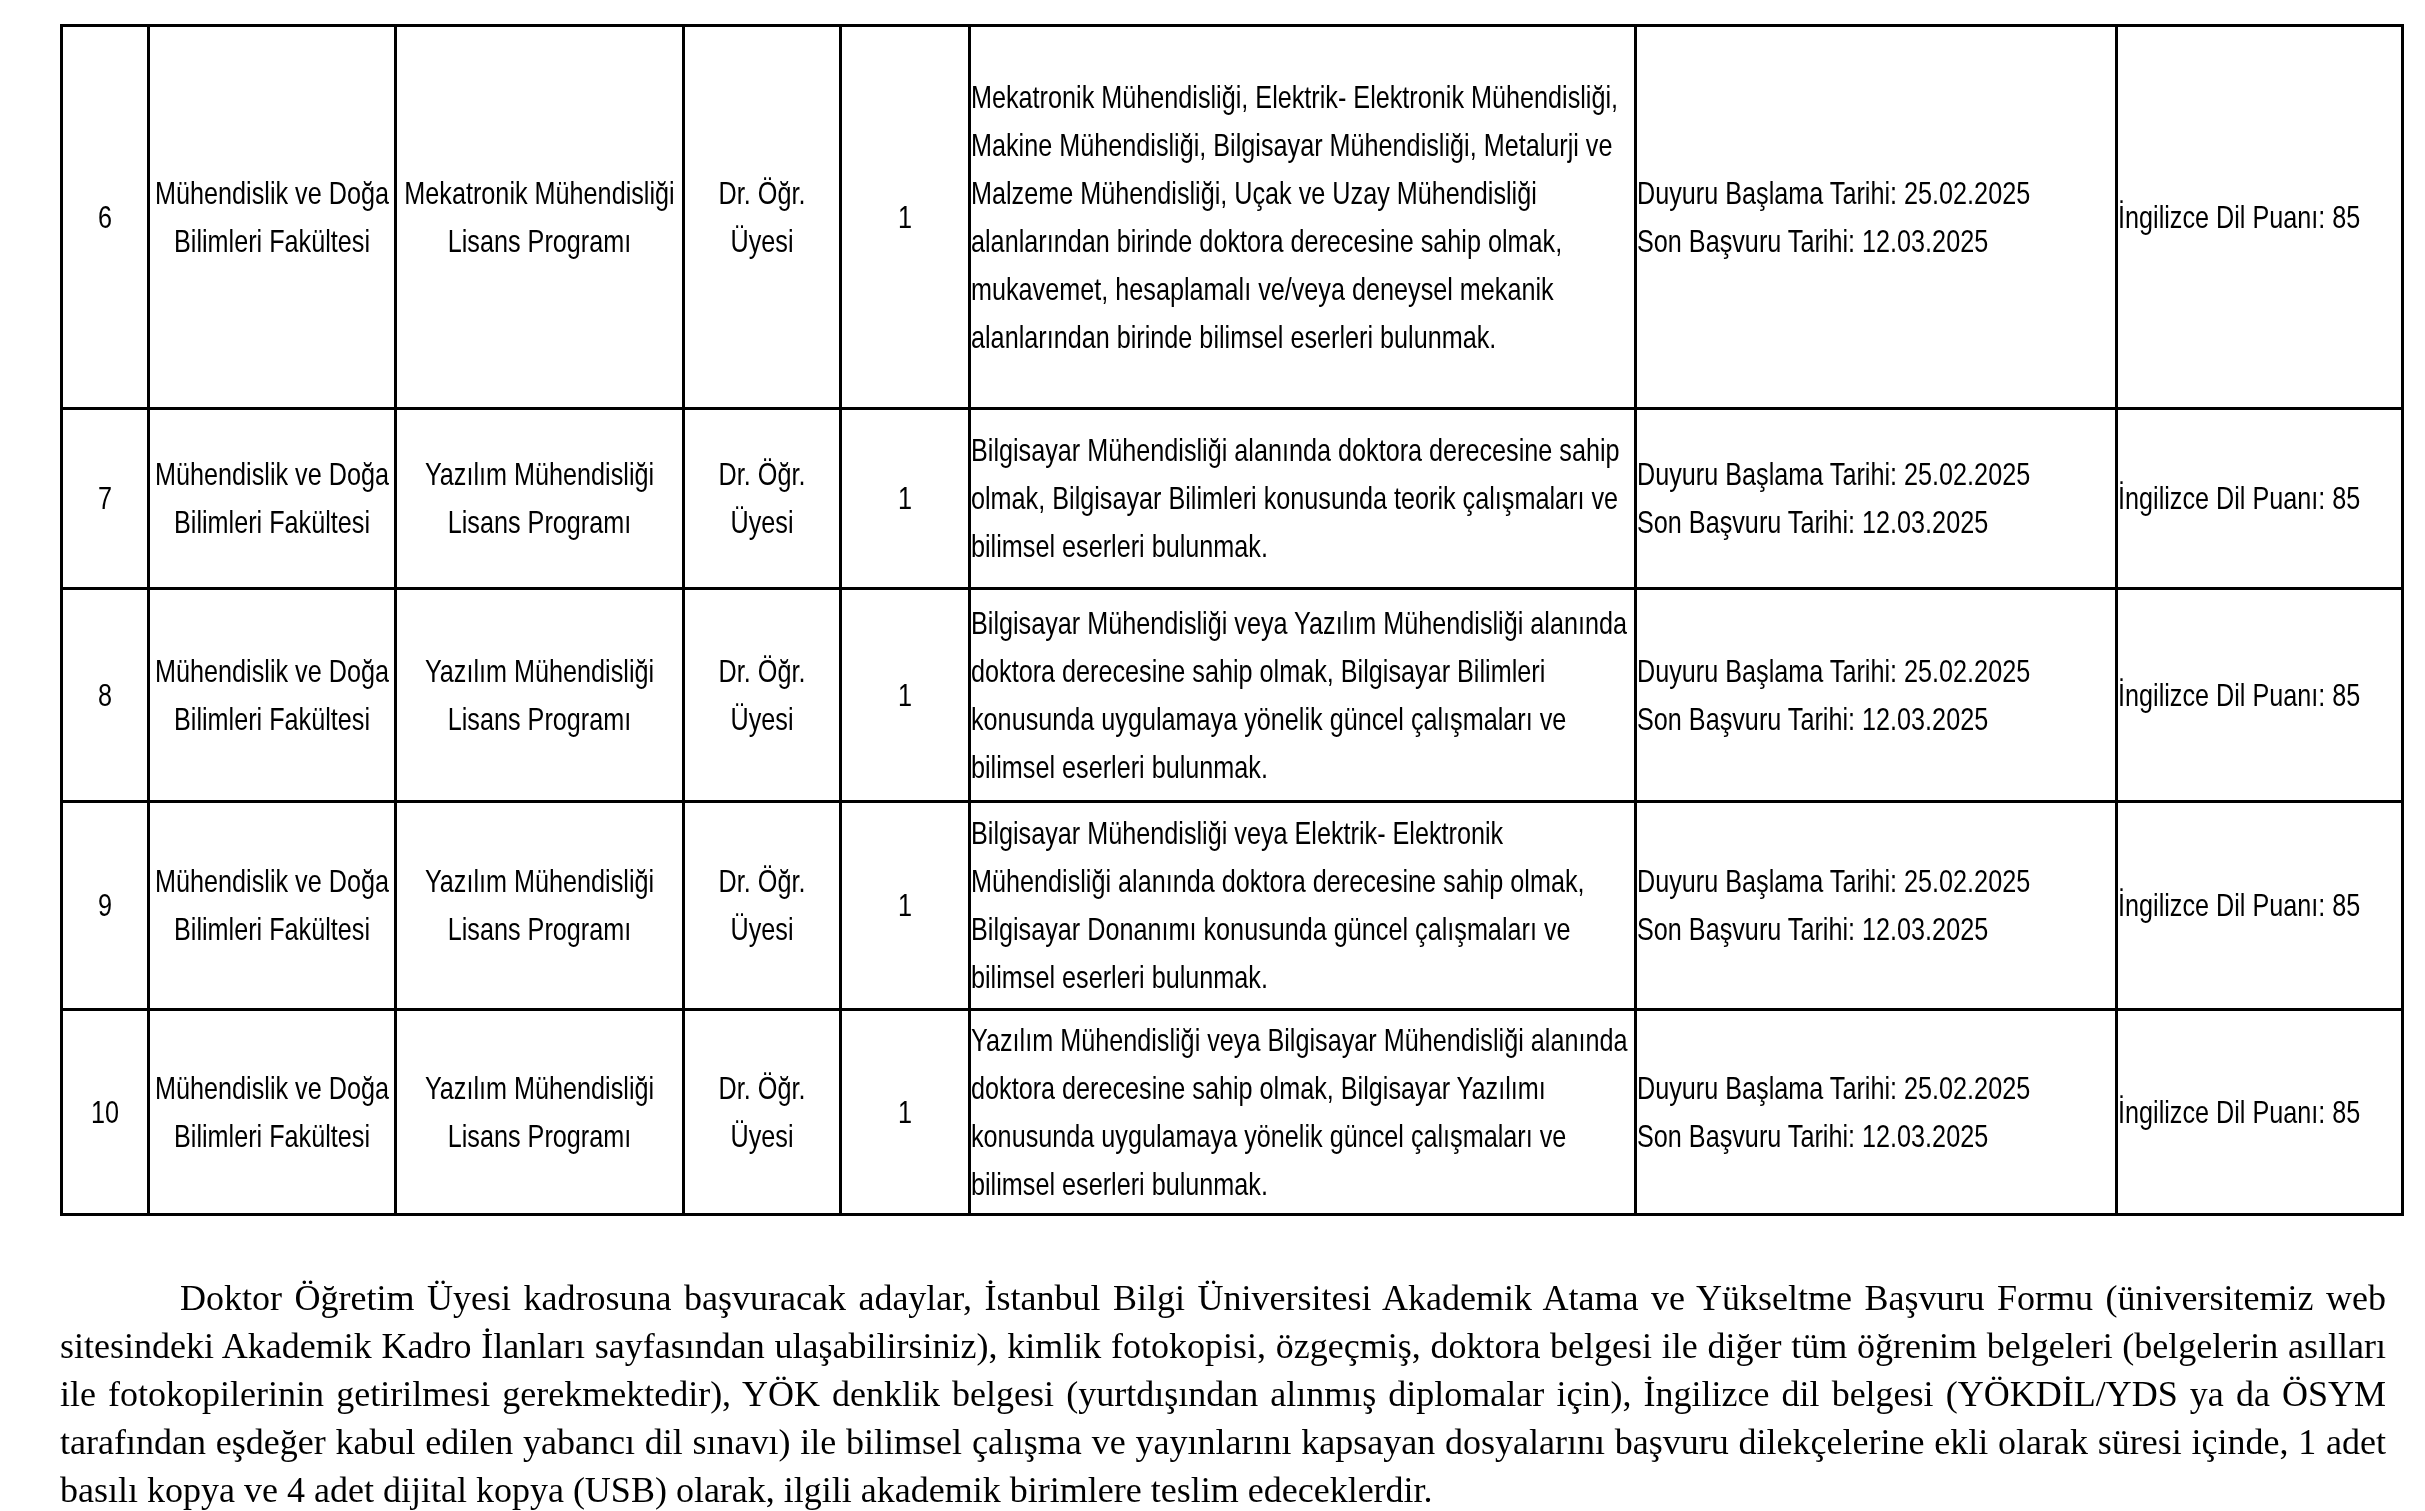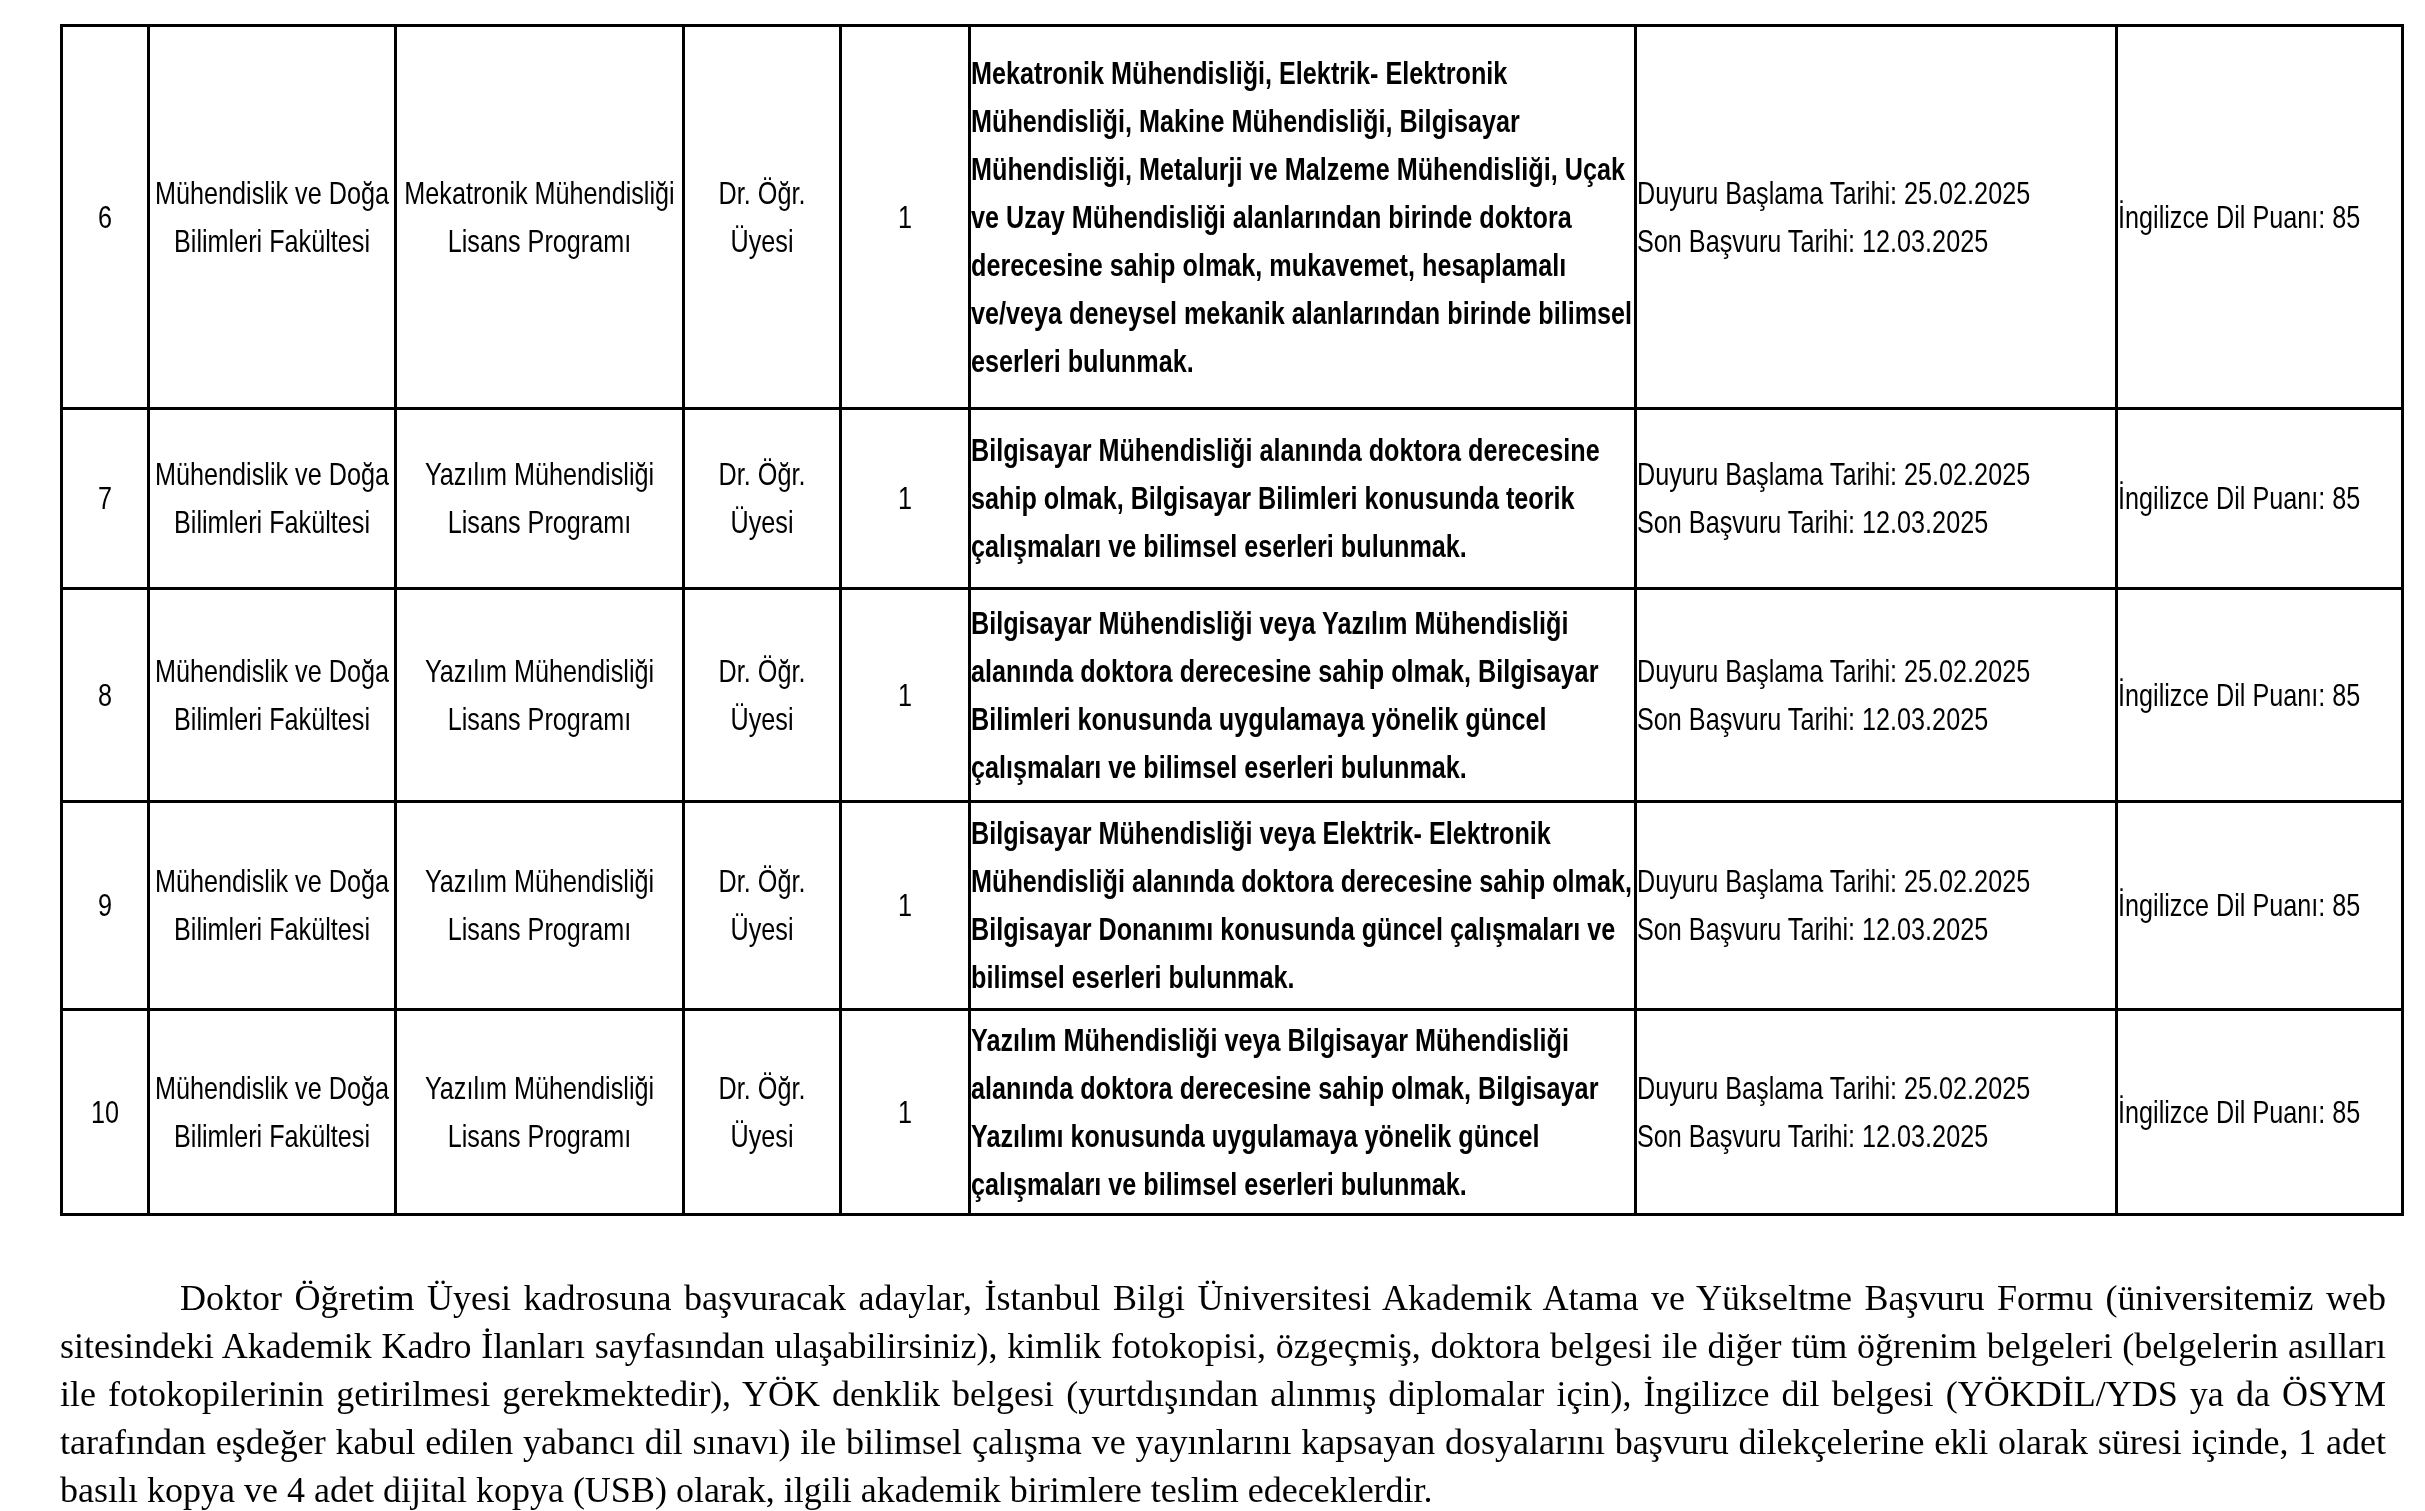--- a/index.html
+++ b/index.html
@@ -37,21 +37,21 @@
   }
   
   .cx {
     width: 125%;
     transform: scaleX(0.8);
     transform-origin: 0 50%;
   }
   td.c-center .cx { text-align: center; }
   td.c-left   .cx { text-align: left; }
   td.pad-sm  { padding: 3.1px 6.3px; }
-  td.pad-req { padding: 4.7px 7.9px; font-weight: bold; }
+  td.pad-req { padding: 4.7px 7.9px; }
   td.pad-dt  { padding: 3.1px 11px; }
   tr.row-6  { height: 383px; }
   tr.row-7  { height: 180px; }
   tr.row-8  { height: 213px; }
   tr.row-9  { height: 208px; }
   tr.row-10 { height: 205px; }
   .footer-par {
     position: absolute;
     left: 60px;
     top: 1238px;

